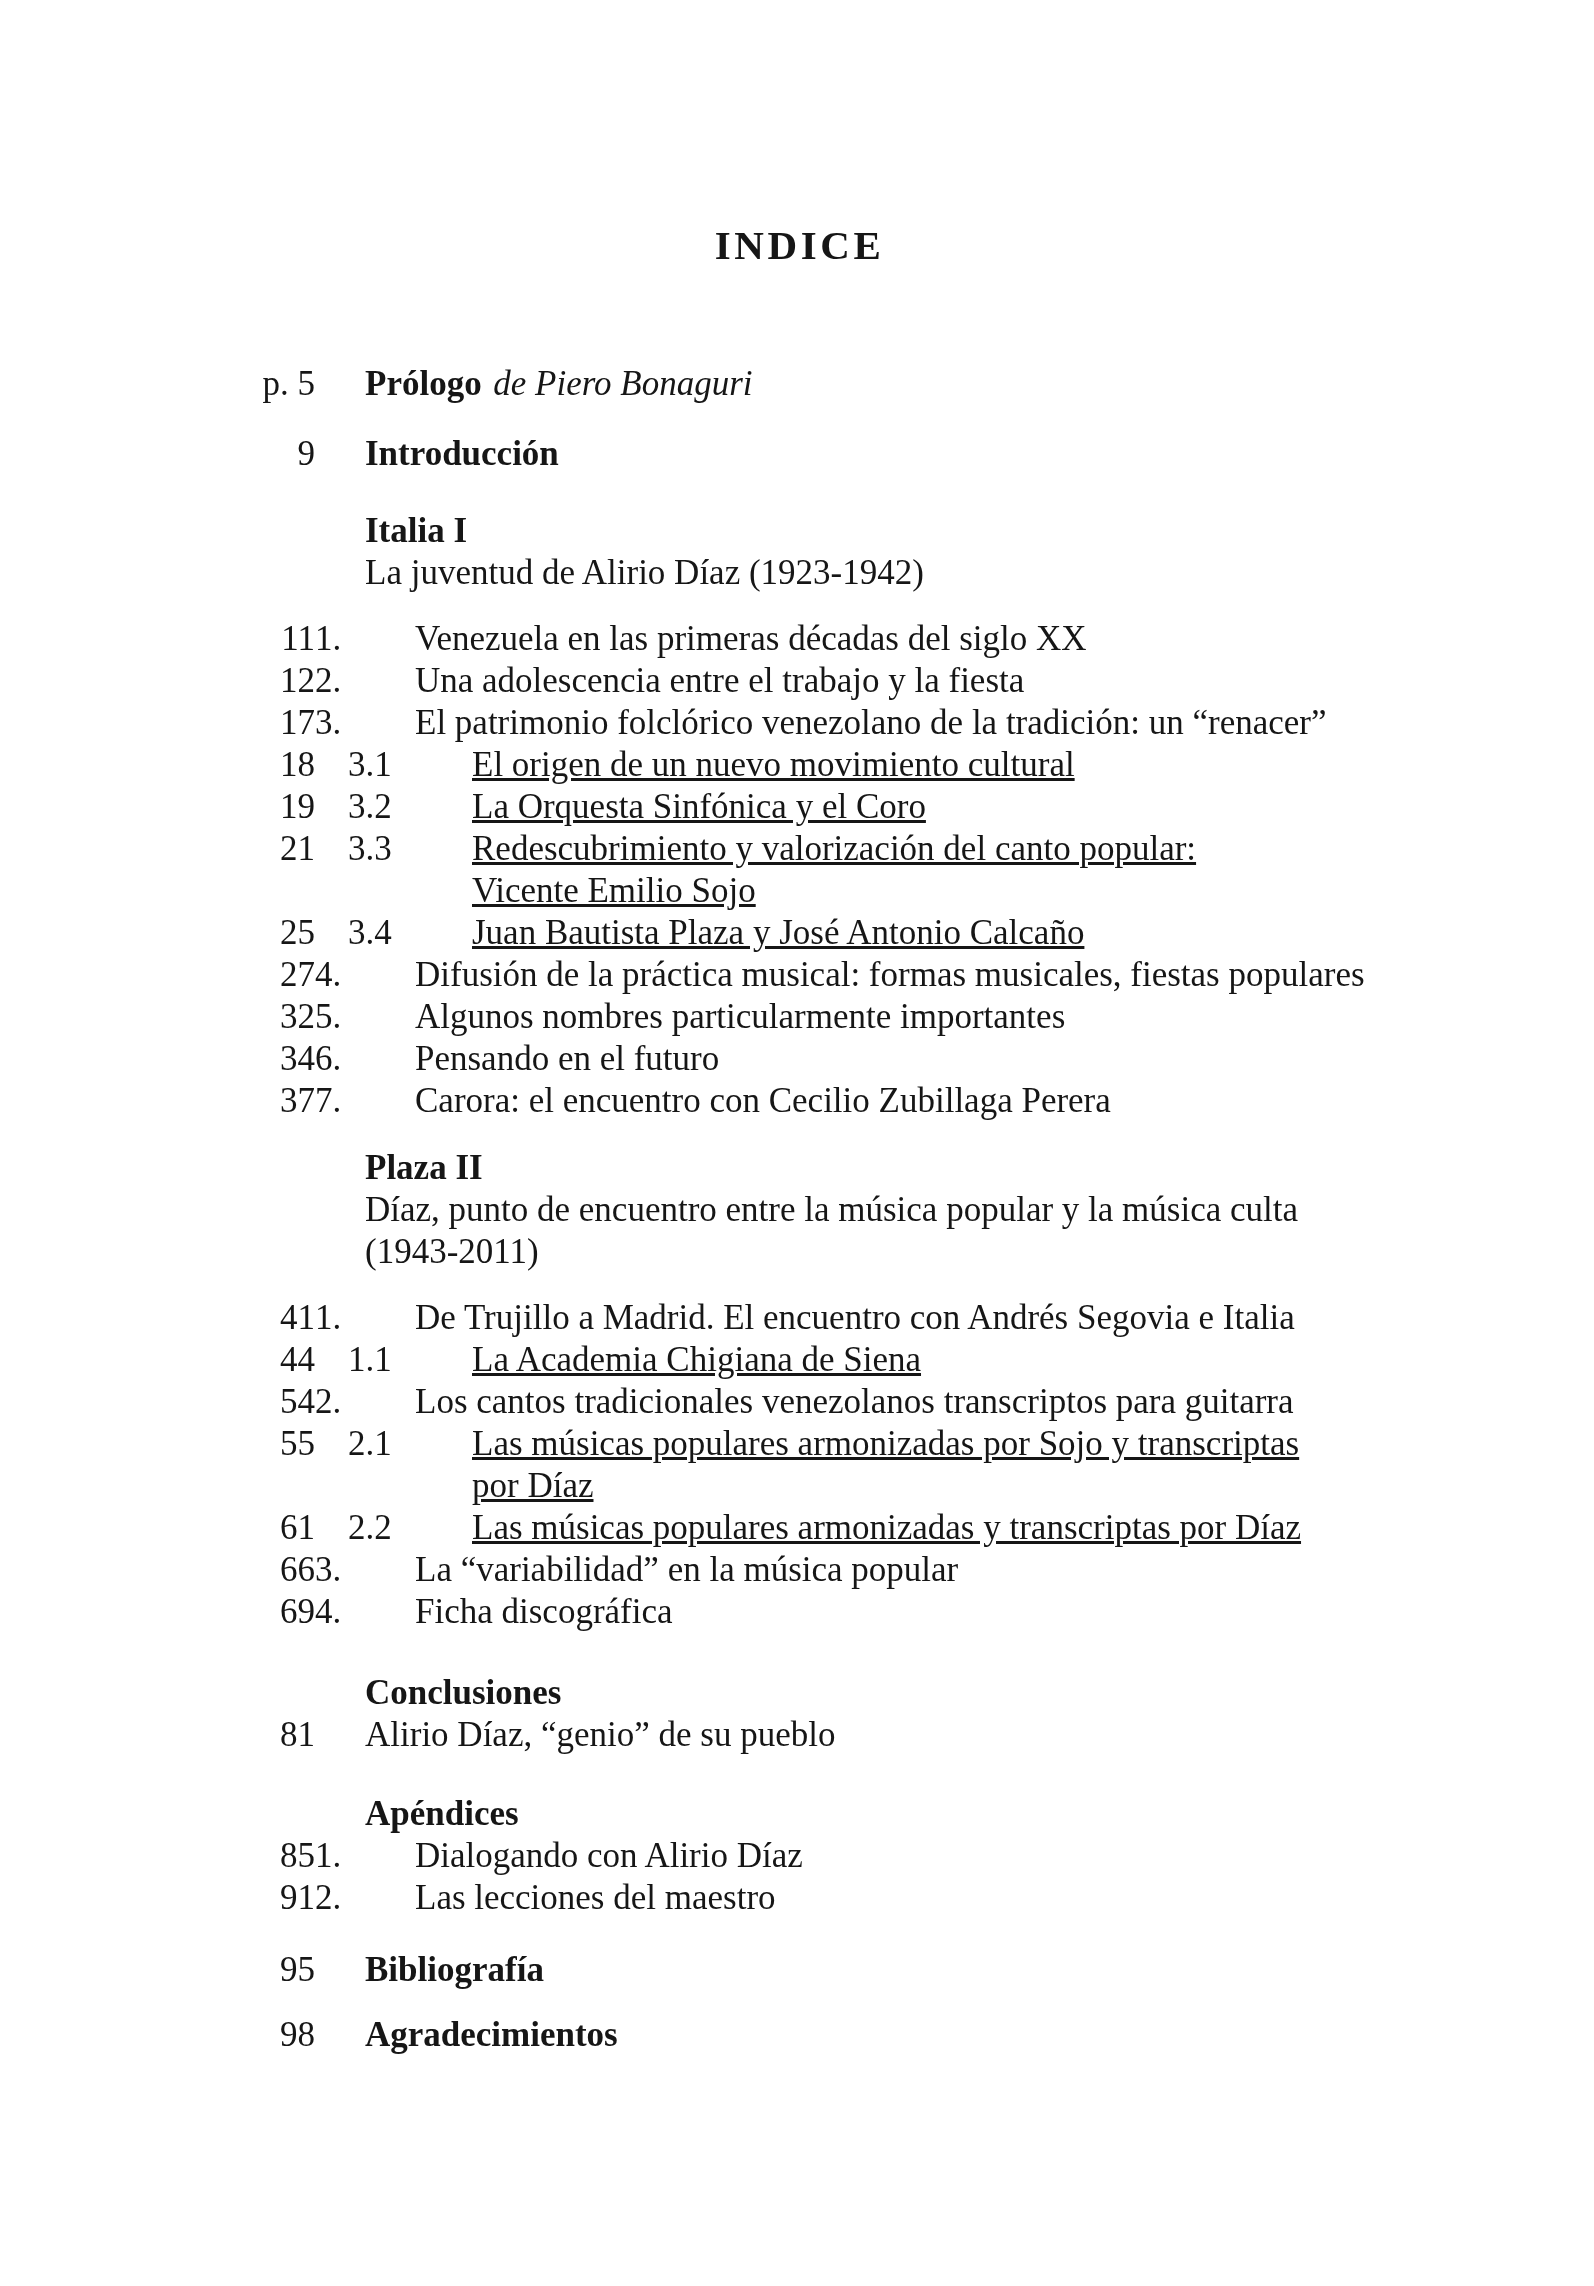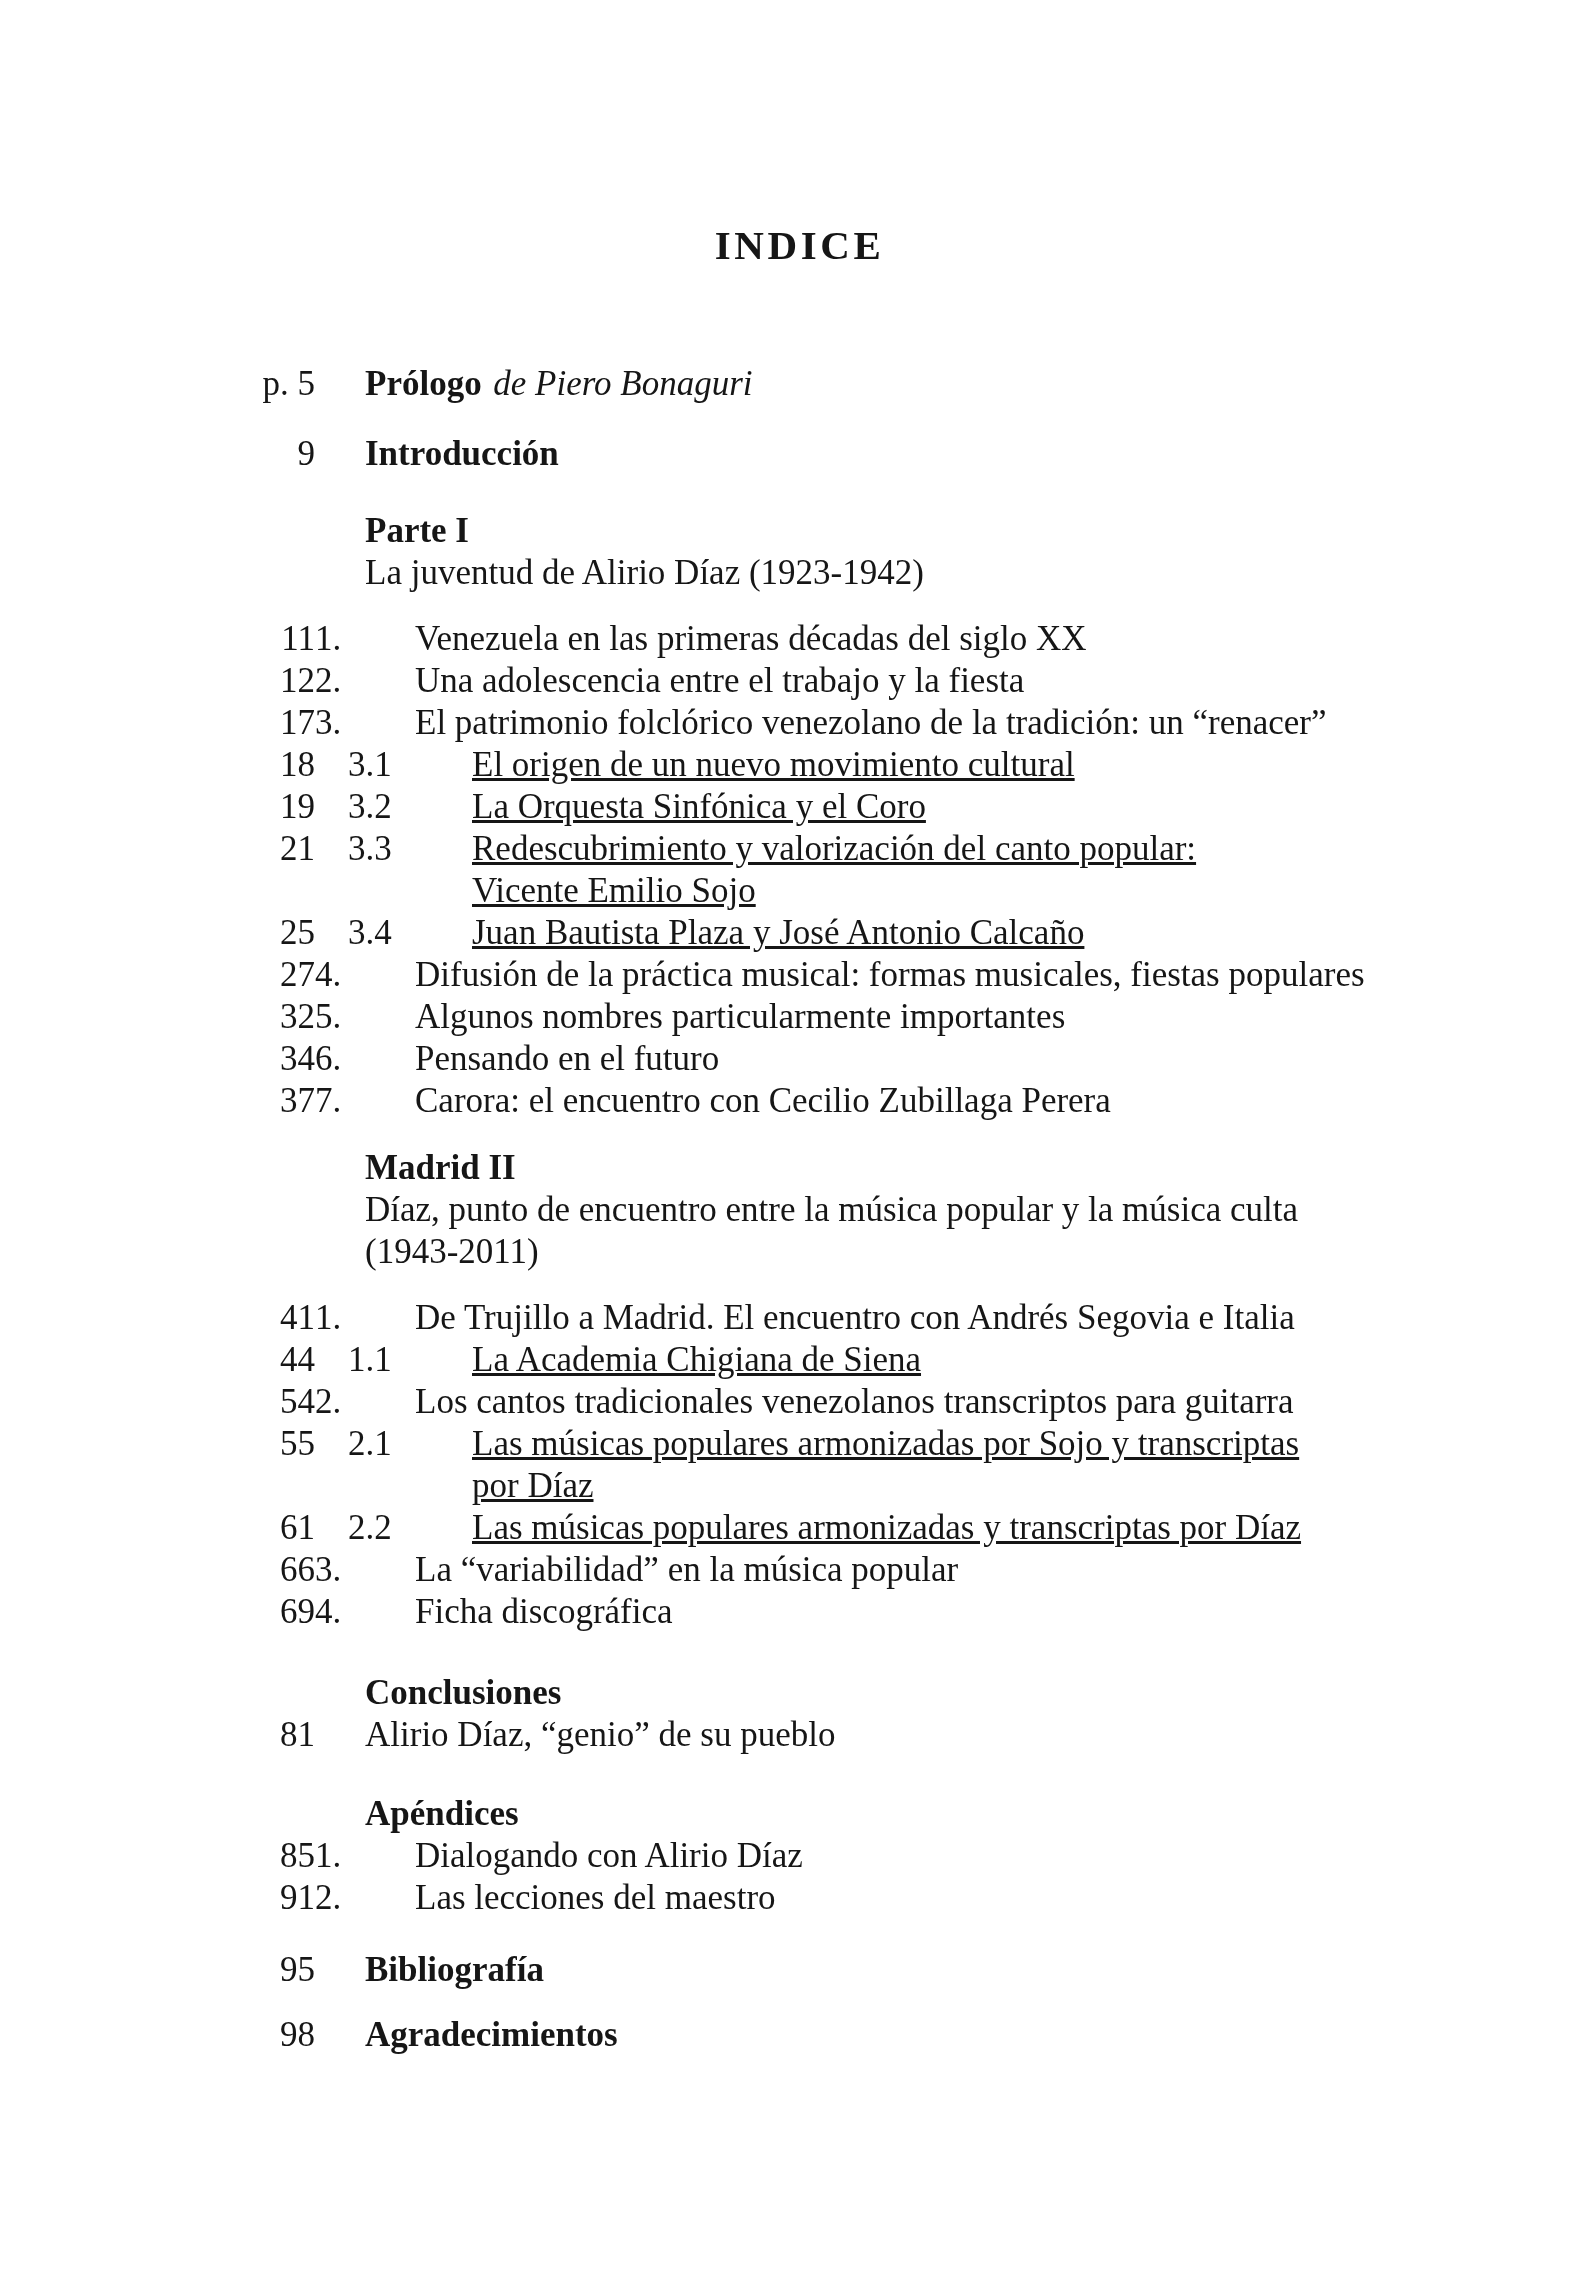--- a/index.html
+++ b/index.html
@@ -77,21 +77,21 @@
       <div class="row kind-entry lvl1 bold">
         <span class="num">p. 5</span>
         <div class="txt"><span class="t">Prólogo</span><span class="suffix">de Piero Bonaguri</span></div>
       </div>
       <div class="row kind-entry lvl1 bold" style="margin-top: 28px;">
         <span class="num">9</span>
         <div class="txt"><span class="t">Introducción</span></div>
       </div>
       <div class="row kind-header lvl1 bold" style="margin-top: 35px;">
         <span class="num"></span>
-        <div class="txt"><span class="t">Parte I</span></div>
+        <div class="txt"><span class="t">Italia I</span></div>
       </div>
       <div class="row kind-subtitle lvl1">
         <span class="num"></span>
         <div class="txt"><span class="t">La juventud de Alirio Díaz (1923-1942)</span></div>
       </div>
       <div class="row kind-entry lvl1 has-marker" style="margin-top: 24px;">
         <span class="num">11</span>
         <div class="txt"><span class="marker">1.</span><span class="t">Venezuela en las primeras décadas del siglo XX</span></div>
       </div>
       <div class="row kind-entry lvl1 has-marker">
@@ -130,21 +130,21 @@
       <div class="row kind-entry lvl1 has-marker">
         <span class="num">34</span>
         <div class="txt"><span class="marker">6.</span><span class="t">Pensando en el futuro</span></div>
       </div>
       <div class="row kind-entry lvl1 has-marker">
         <span class="num">37</span>
         <div class="txt"><span class="marker">7.</span><span class="t">Carora: el encuentro con Cecilio Zubillaga Perera</span></div>
       </div>
       <div class="row kind-header lvl1 bold" style="margin-top: 25px;">
         <span class="num"></span>
-        <div class="txt"><span class="t">Madrid II</span></div>
+        <div class="txt"><span class="t">Plaza II</span></div>
       </div>
       <div class="row kind-subtitle lvl1">
         <span class="num"></span>
         <div class="txt"><span class="t">Díaz, punto de encuentro entre la música popular y la música culta
 (1943-2011)</span></div>
       </div>
       <div class="row kind-entry lvl1 has-marker" style="margin-top: 24px; align-items: flex-end;">
         <span class="num">41</span>
         <div class="txt"><span class="marker">1.</span><span class="t">De Trujillo a Madrid. El encuentro con Andrés Segovia e Italia</span></div>
       </div>

